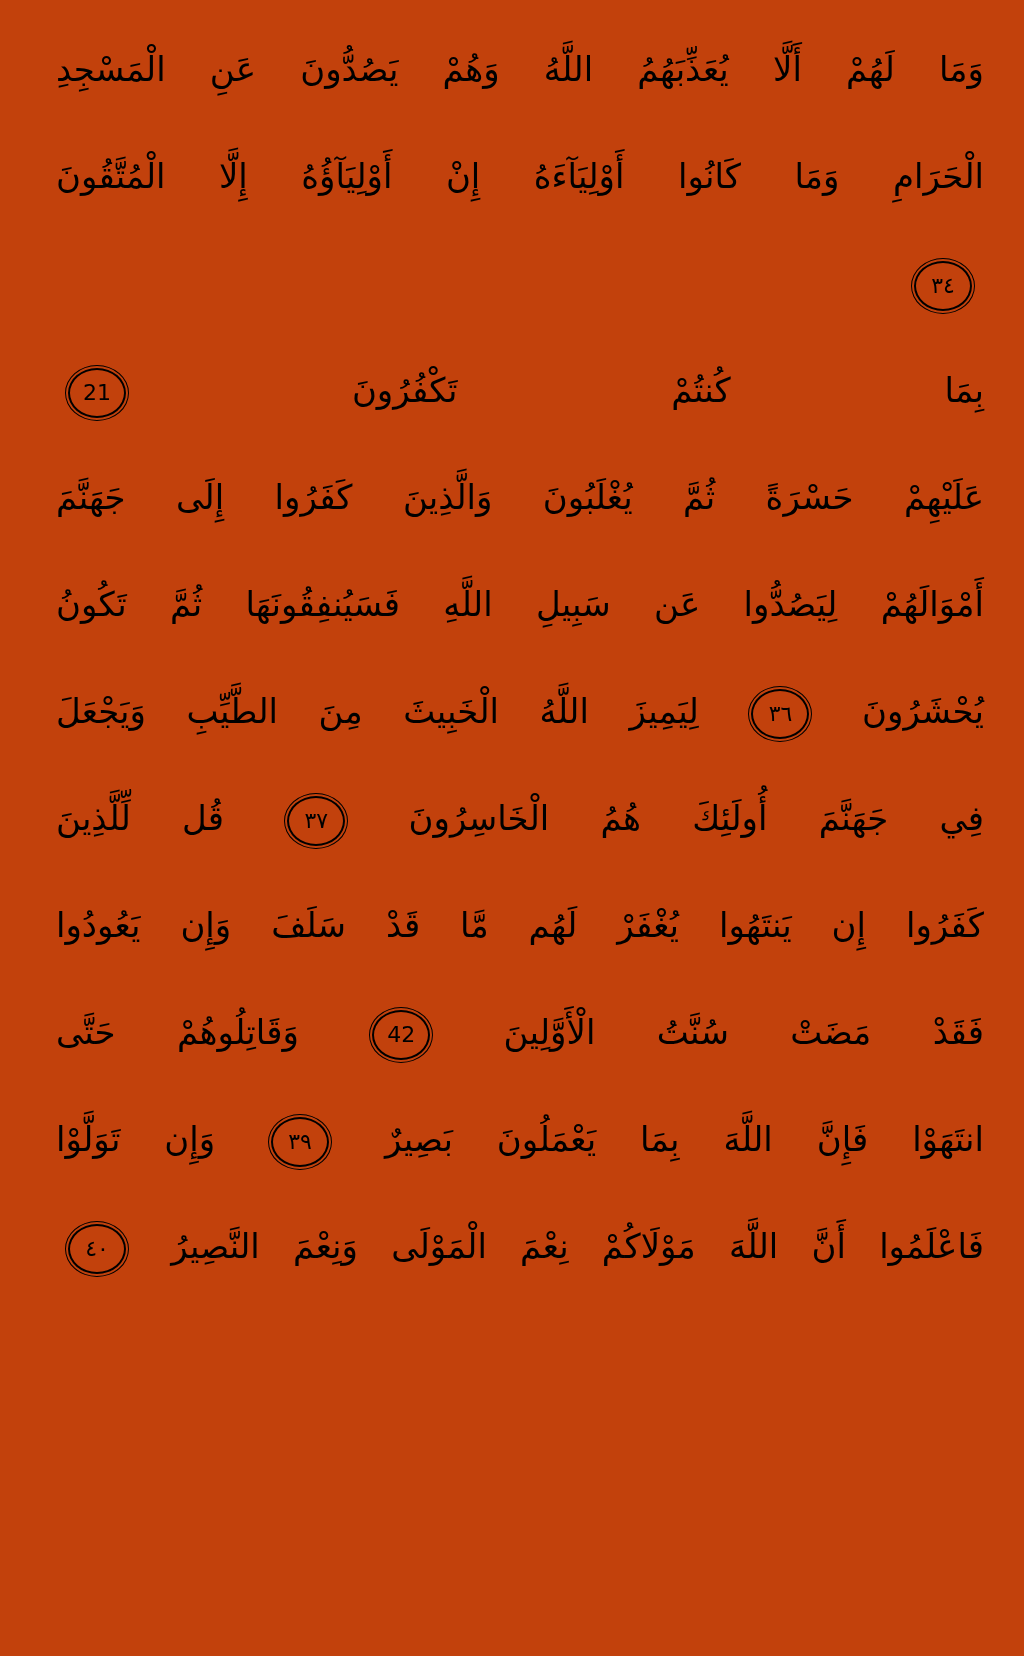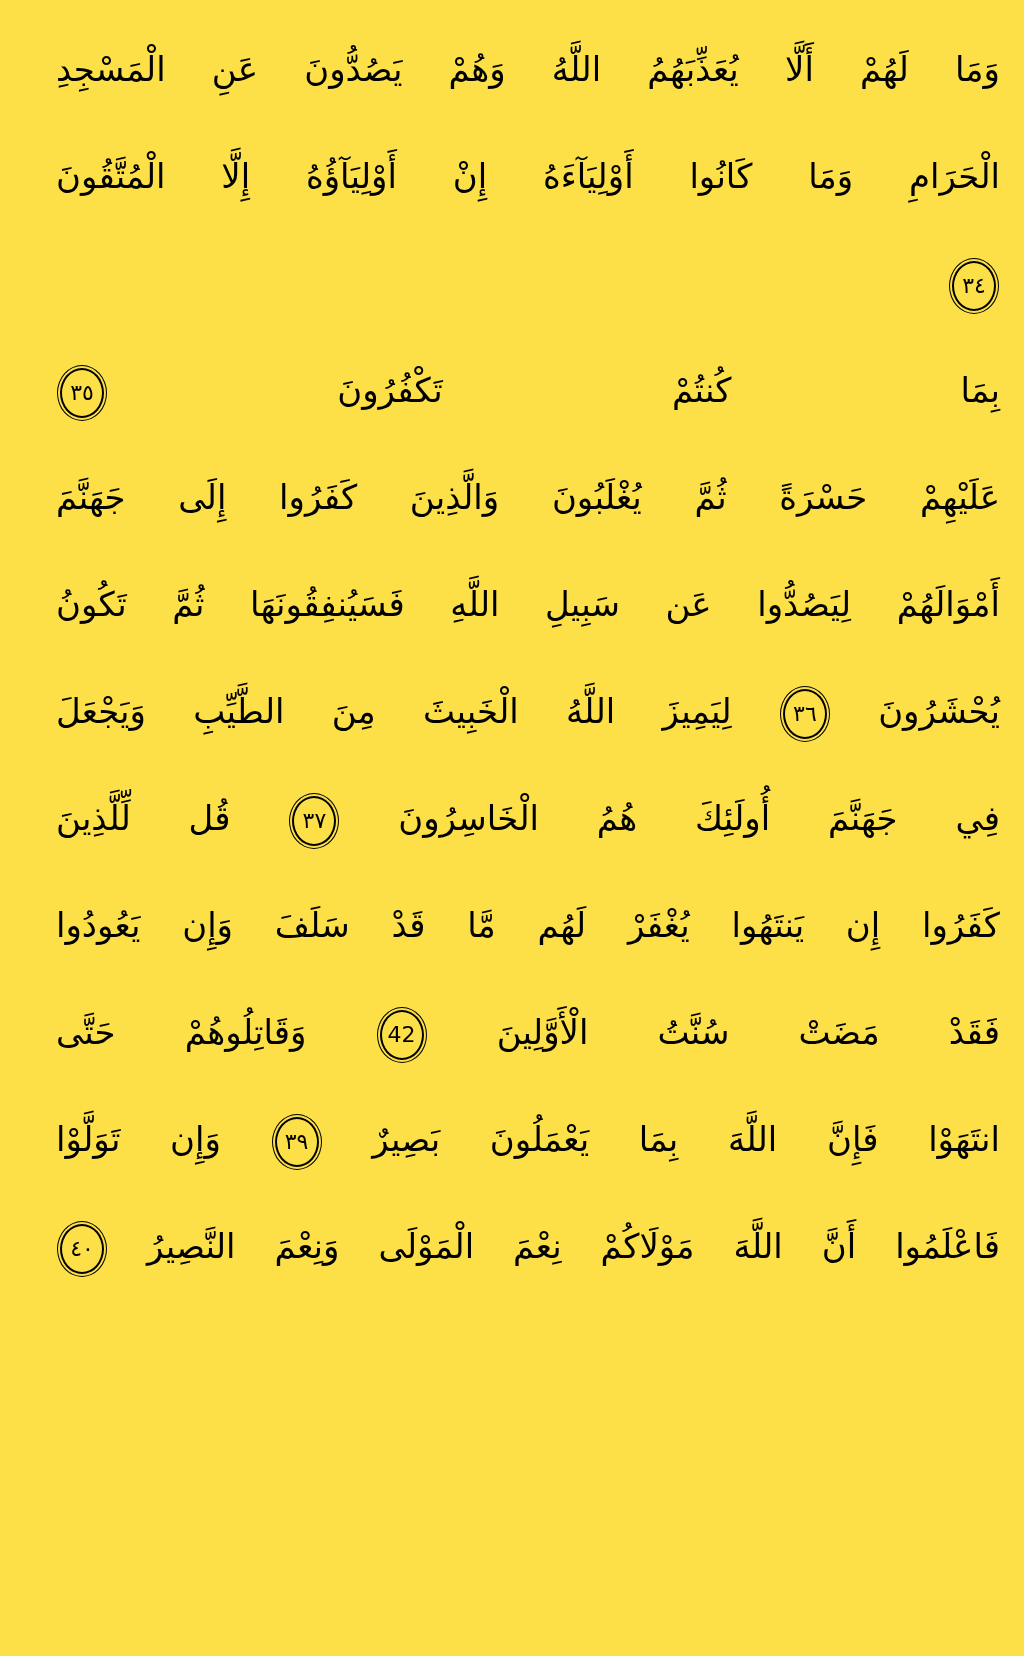--- a/index.html
+++ b/index.html
@@ -1,48 +1,48 @@
 <!DOCTYPE html>
 <html lang="ar"><head>
 <meta charset="utf-8">
 <style>
   html,body{margin:0;padding:0;background:#ffffff;}
   body{width:1024px;height:1656px;overflow:hidden;}
   .page{
     box-sizing:border-box;
     width:1024px;height:1656px;
-    padding:16px 24px 0 56px;
-    background:#fde047;
+    padding:16px 40px 0 56px;
+    background:#c2410c;
   }
   .line{
     height:107px;
     line-height:107px;
     direction:rtl;
     unicode-bidi:embed;
     text-align:justify;
     text-align-last:justify;
     -moz-text-align-last:justify;
     font-family:"DejaVu Sans",sans-serif;
     font-size:34px;
     color:#000000;
     white-space:normal;
   }
   .seg{color:#000000;}
   .ayah-marker{
     display:inline-flex;
     align-items:center;
     justify-content:center;
     box-sizing:border-box;
-    width:44px;height:50px;
+    width:58px;height:50px;
     border:2px solid #000000;
     border-radius:50%;
     outline:1.5px solid #000000;
     outline-offset:2.5px;
     vertical-align:middle;
-    margin:0 4px;
+    margin:0 12px;
     line-height:normal;
   }
   .ayah-number{
     font-family:"DejaVu Sans",sans-serif;
     font-size:22px;
     color:#000000;
     direction:rtl;
   }
 </style>
 </head>
@@ -53,21 +53,21 @@
   <div class="line"><span class="seg">وَمَا لَهُمْ أَلَّا يُعَذِّبَهُمُ اللَّهُ وَهُمْ يَصُدُّونَ عَنِ الْمَسْجِدِ</span></div>
 
   <div class="line"><span class="seg">الْحَرَامِ وَمَا كَانُوا أَوْلِيَآءَهُ إِنْ أَوْلِيَآؤُهُ إِلَّا الْمُتَّقُونَ</span></div>
 
   <div class="line"> <span class="ayah-marker">
         <span class="ayah-number">٣٤</span>
       </span> </div>
 
 
   <div class="line"><span class="seg">بِمَا كُنتُمْ تَكْفُرُونَ</span> <span class="ayah-marker">
-        <span class="ayah-number">٣٥</span>
+        <span class="ayah-number">21</span>
       </span> </div>
 
   <div class="line"><span class="seg">عَلَيْهِمْ حَسْرَةً ثُمَّ يُغْلَبُونَ وَالَّذِينَ كَفَرُوا إِلَى جَهَنَّمَ</span></div>
 
   <div class="line"><span class="seg">أَمْوَالَهُمْ لِيَصُدُّوا عَن سَبِيلِ اللَّهِ فَسَيُنفِقُونَهَا ثُمَّ تَكُونُ</span></div>
 
   <div class="line"><span class="seg">يُحْشَرُونَ</span> <span class="ayah-marker">
         <span class="ayah-number">٣٦</span>
       </span> <span class="seg">لِيَمِيزَ اللَّهُ الْخَبِيثَ مِنَ الطَّيِّبِ وَيَجْعَلَ</span></div>
 

